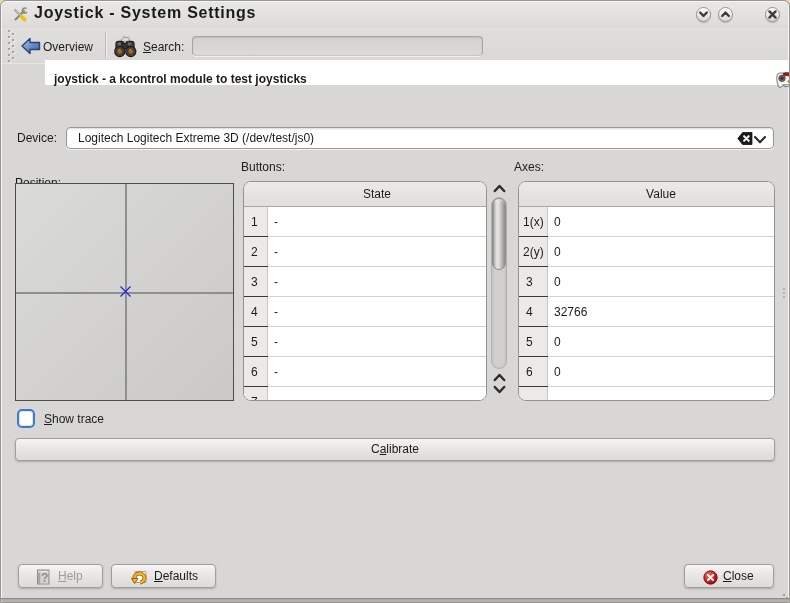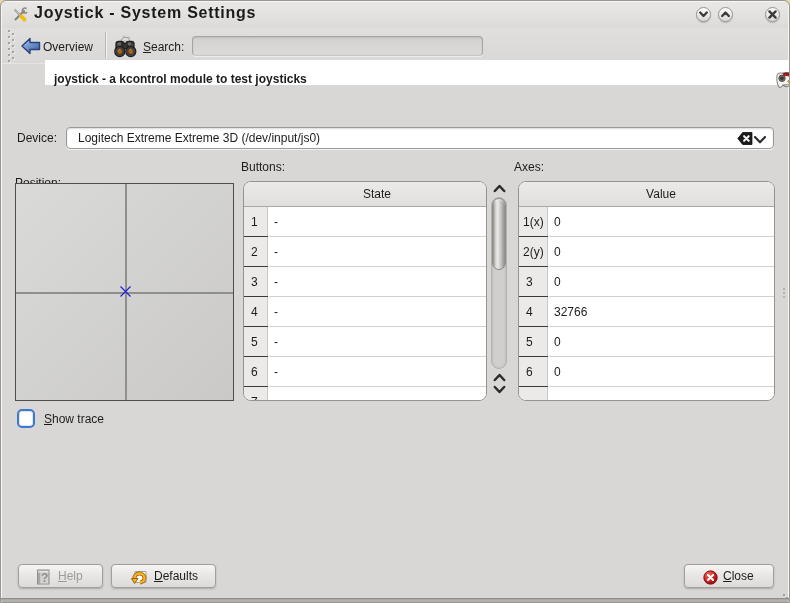--- a/index.html
+++ b/index.html
@@ -176,21 +176,21 @@
       <circle cx="6" cy="6.3" r="1.8" fill="#3a3836"></circle>
       <circle cx="16" cy="5.4" r="2.4" fill="#2fba2f" stroke="#1d8a1d" stroke-width="0.7"></circle>
       <circle cx="15.3" cy="4.7" r="0.8" fill="#9fe89f"></circle>
       <rect x="12.1" y="8.1" width="2.7" height="2.7" rx="0.7" transform="rotate(45 13.4 9.4)" fill="#f0a322" stroke="#b36e0e" stroke-width="0.7"></rect>
       <path d="M6.4 12.1 q4.1 4.2 8.2 0 l-0.5 1.6 q-3.6 3.1 -7.2 0 Z" fill="#6a6865" opacity="0.75"></path>
     </svg>
   </div>
 
   <div id="devlabel">Device:</div>
   <div id="combo">
-    <span id="combotext">Logitech Extreme Extreme 3D (/dev/input/js0)</span>
+    <span id="combotext">Logitech Logitech Extreme 3D (/dev/test/js0)</span>
     <svg width="16" height="13" style="position:absolute;right:20px;top:4px" viewBox="0 0 17 14">
       <path d="M6 0.5 h10 v13 h-10 L0.8 7 Z" fill="#1b1b1b" stroke="#000" stroke-width="0.8"></path>
       <path d="M7.5 4.5 L12.5 9.5 M12.5 4.5 L7.5 9.5" stroke="#f4f4f4" stroke-width="2.2" stroke-linecap="round"></path>
     </svg>
     <svg width="12" height="8" style="position:absolute;right:7px;top:8px" viewBox="0 0 12 8">
       <path d="M1 1 L6 6.3 L11 1" fill="none" stroke="#2c2c2a" stroke-width="2.1" stroke-linecap="round" stroke-linejoin="round"></path>
     </svg>
   </div>
 
   <div id="lab-pos">Position:</div>
@@ -338,20 +338,21 @@
         </div>
         <div class="rcell" style="left:30px">
           <span></span>
         </div>
       </div>
   </div>
 
   <div id="cbox"></div>
   <div id="cboxlabel"><u>S</u>how trace</div>
 
+  <div class="pbtn" id="calbtn">C<u>a</u>librate</div>
 
   <div class="pbtn" id="helpbtn">
     <svg class="bico" width="16" height="16" style="left:16px" viewBox="0 0 16 16">
       <rect x="2.5" y="1" width="11.5" height="14" fill="#c6c5c2" stroke="#8f8e8b" stroke-width="1"></rect>
       <rect x="3" y="1.5" width="2.2" height="13" fill="#a8a7a4"></rect>
       <rect x="3" y="2.2" width="10.4" height="1.2" fill="#f2f1ef"></rect>
       <rect x="5.5" y="3.8" width="7.5" height="10.6" fill="#d4d3d1"></rect>
       <text x="9.6" y="13" font-size="12" font-weight="bold" fill="#8e8d8a" text-anchor="middle" font-family="Liberation Sans, sans-serif">?</text>
     </svg>
     <span class="btext" style="left:39px"><u>H</u>elp</span>

